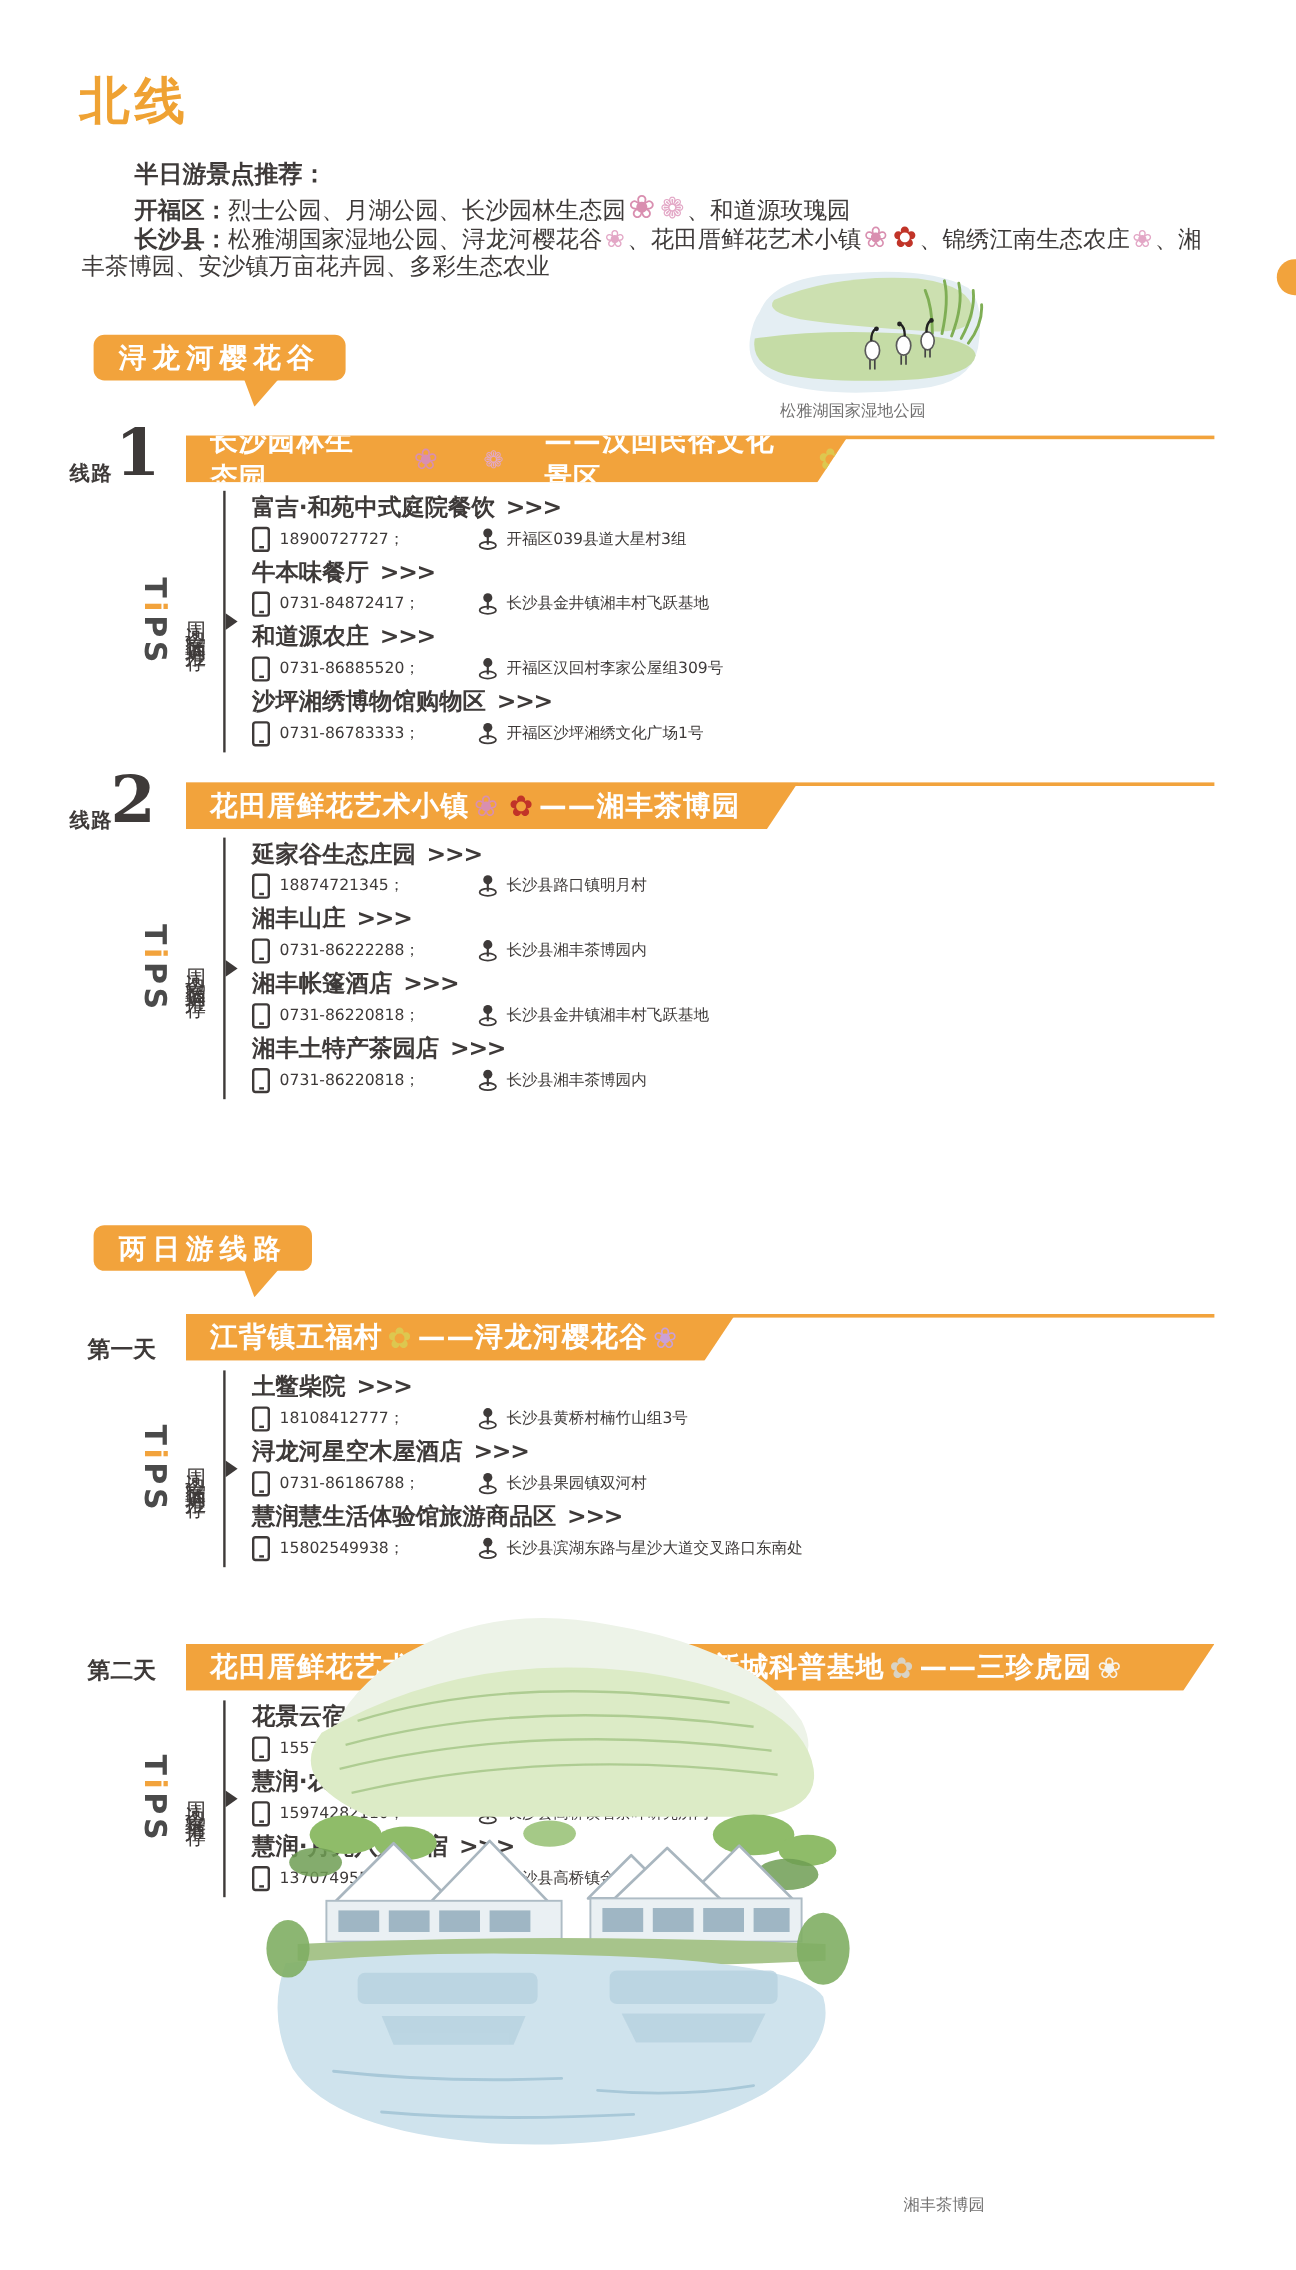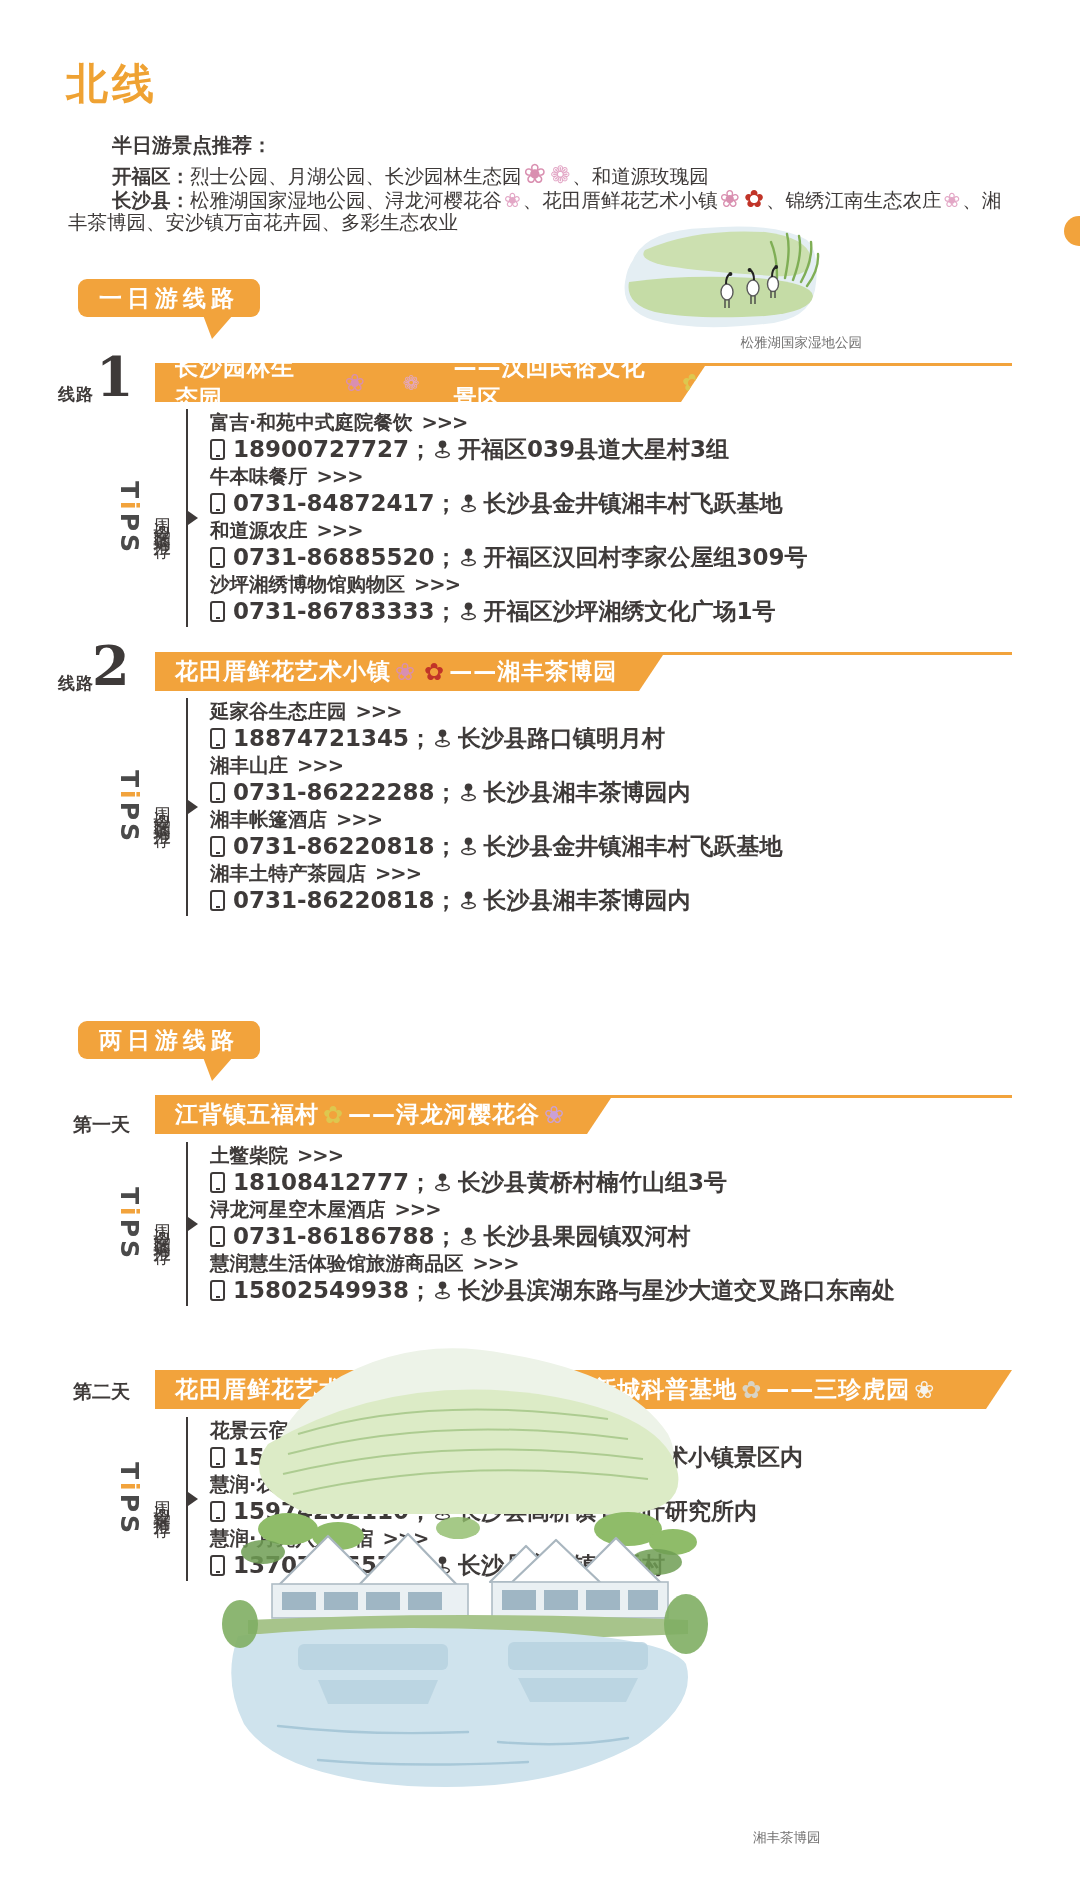--- a/index.html
+++ b/index.html
@@ -46,21 +46,21 @@
   .tips-label{align-self:center;writing-mode:vertical-rl;text-orientation:upright;
               font-size:17.5px;letter-spacing:4px;margin:0 12px 0 6px;}
   .tips-divider{width:2px;background:#3E3A39;position:relative;}
   .tips-divider .tri{position:absolute;top:50%;left:2px;transform:translateY(-50%);
                      width:0;height:0;border-top:7px solid transparent;
                      border-bottom:7px solid transparent;border-left:10px solid #3E3A39;}
   .tips-items{padding-left:22px;}
   .tip{height:54px;}
   .tip-name{font-size:19.5px;font-weight:bold;line-height:27px;white-space:nowrap;}
   .arrows{margin-left:9px;letter-spacing:-1px;}
-  .tip-info{font-size:23px;line-height:27px;display:flex;align-items:center;white-space:nowrap;font-weight:bold;}
+  .tip-info{font-size:13px;line-height:27px;display:flex;align-items:center;white-space:nowrap;}
   .phone-wrap{display:inline-flex;align-items:center;min-width:186px;}
   .phone-icon{display:inline-block;width:11px;height:17px;border:2px solid #3E3A39;
               border-radius:3px;position:relative;margin-right:8px;flex:none;}
   .phone-icon::after{content:"";position:absolute;left:50%;transform:translateX(-50%);
                      bottom:1px;width:4px;height:2px;background:#3E3A39;}
   .pin{margin:0 7px 0 2px;flex:none;}
   
   .caption{position:absolute;font-size:13.5px;color:#727171;}
   .illu{position:absolute;}
 </style>
@@ -106,23 +106,23 @@
         </g>
       <g transform="translate(158,58)">
           <ellipse cx="0" cy="6" rx="5.5" ry="7.5" fill="#fff" stroke="#5a5a5a" stroke-width="1.4"></ellipse>
           <path d="M-1 -1 Q-1 -9 3 -11" stroke="#222" stroke-width="2" fill="none"></path>
           <circle cx="3.2" cy="-11" r="1.9" fill="#222"></circle>
           <line x1="-2" y1="13" x2="-2" y2="20" stroke="#444" stroke-width="1.4"></line>
           <line x1="2" y1="13" x2="2" y2="20" stroke="#444" stroke-width="1.4"></line>
         </g>
     </g>
   </svg>
-  <div class="caption" style="left:650px;top:302px;width:212px;text-align:right;">松雅湖国家湿地公园</div>
-
-  <div class="bubble" style="top:247px;">一日游线路</div>
+  <div class="caption" style="left:650px;top:302px;width:212px;">松雅湖国家湿地公园</div>
+
+  <div class="bubble" style="top:247px;">浔龙河樱花谷</div>
   <div class="bubble-tail" style="left:203px;top:283px;"></div>
 
   <span class="route-word" style="left:58px;top:351px;">线路</span>
   <span class="route-num" style="left:96px;top:318px;">1</span>
   <div class="banner-line" style="top:331px;"></div>
   <div class="banner" style="top:331px;width:552px;gap:29px;">
     <span>长沙园林生态园</span>
       <span class="fl md c-pink">❀</span>
       <span class="fl sm c-lpink">❁</span>
       <span>——汉回民俗文化景区</span>

